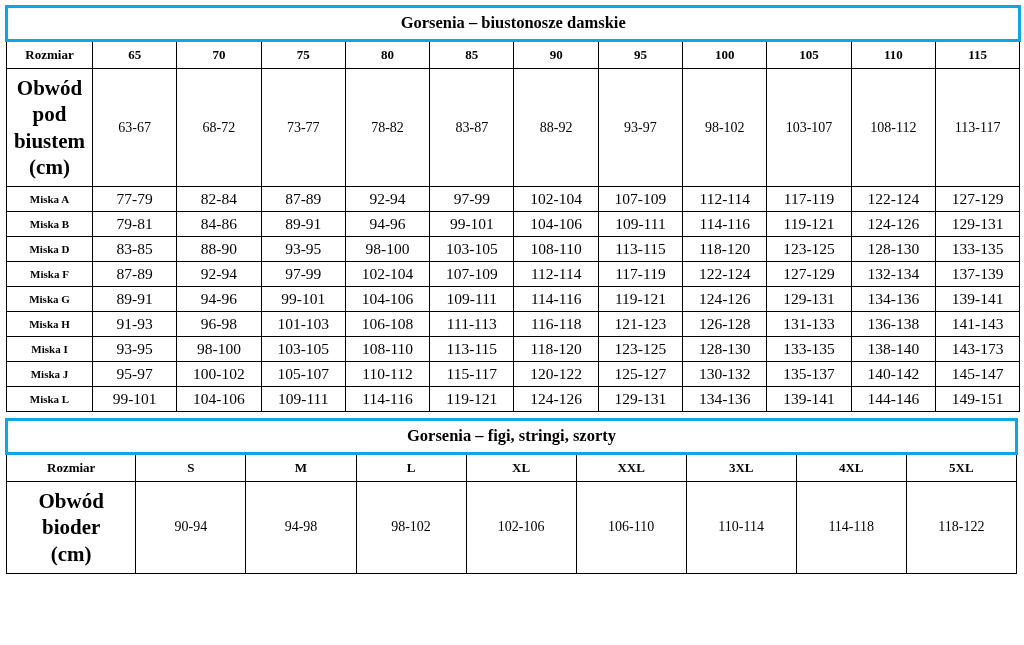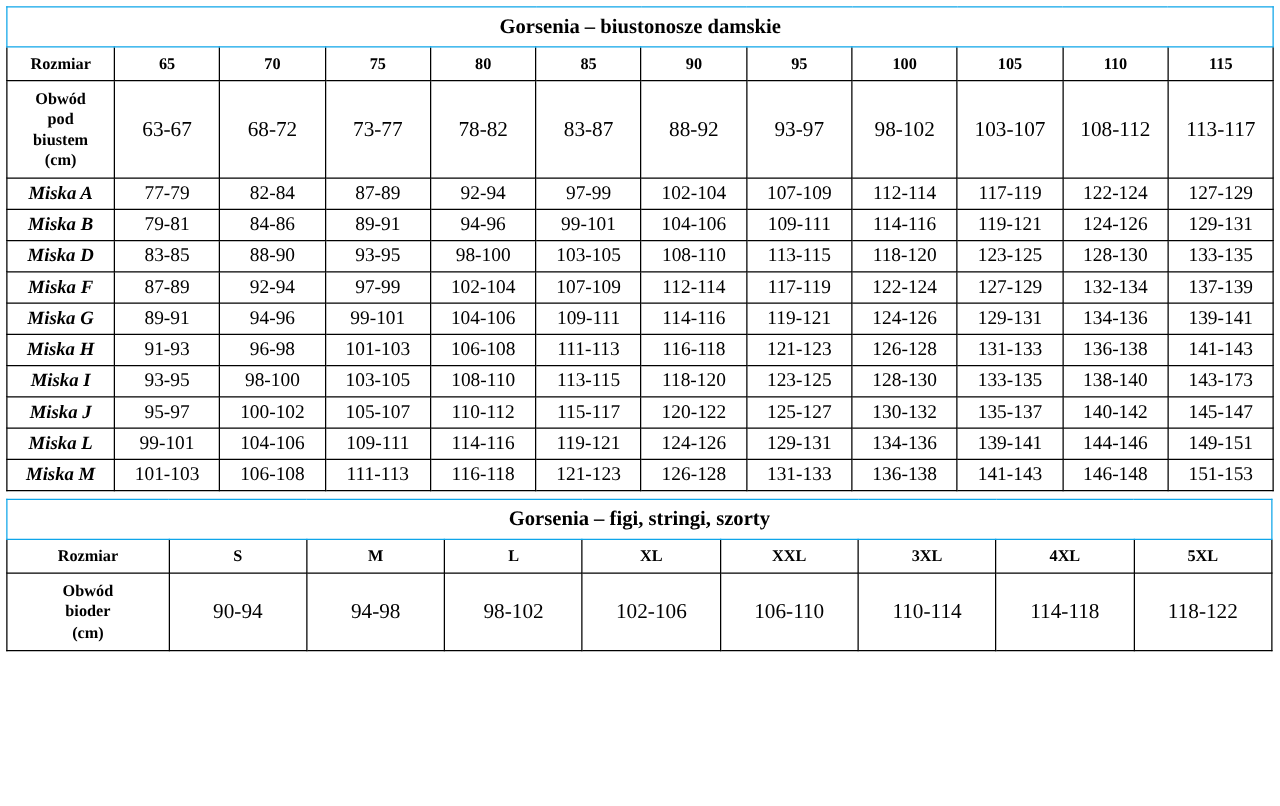--- a/index.html
+++ b/index.html
@@ -33,42 +33,41 @@
     border: 1px solid #000000;
     text-align: center;
     vertical-align: middle;
     font-size: 15.5px;
     padding: 3px 2px;
     font-family: "Liberation Serif", serif;
   }
   .title-cell {
     font-weight: bold;
     font-size: 16.5px;
-    border: 1px solid #0ea5e9;
+    border: 3px solid #0ea5e9;
     padding: 5px 2px 6px 2px;
   }
   .hdr {
     font-weight: bold;
     font-size: 13px;
     padding: 5px 2px;
   }
   .rowlabel {
     font-weight: bold;
-    font-size: 15px;
+    font-size: 11px;
     text-align: center;
-    font-style: italic;
   }
   .tall-label {
     font-weight: bold;
-    font-size: 13px;
+    font-size: 21px;
     line-height: 1.25;
     padding: 6px 2px;
   }
   .tall-val {
-    font-size: 17px;
+    font-size: 14px;
   }
   
   .bras col.c0 { width: 86px; }
   .bras col.cN { width: 84.3px; }
   
   .panties col.p0 { width: 117px; }
   .panties col.pN { width: 99.5px; }
 </style>
 </head>
 <body>
@@ -247,34 +246,20 @@
         <td>109-111</td>
         <td>114-116</td>
         <td>119-121</td>
         <td>124-126</td>
         <td>129-131</td>
         <td>134-136</td>
         <td>139-141</td>
         <td>144-146</td>
         <td>149-151</td>
       </tr>
-      <tr>
-        <td class="rowlabel">Miska M</td>
-        <td>101-103</td>
-        <td>106-108</td>
-        <td>111-113</td>
-        <td>116-118</td>
-        <td>121-123</td>
-        <td>126-128</td>
-        <td>131-133</td>
-        <td>136-138</td>
-        <td>141-143</td>
-        <td>146-148</td>
-        <td>151-153</td>
-      </tr>
     </tbody>
   </table>
 
   <table class="panties">
     <colgroup>
       <col class="p0">
         <col class="pN">
         <col class="pN">
         <col class="pN">
         <col class="pN">

